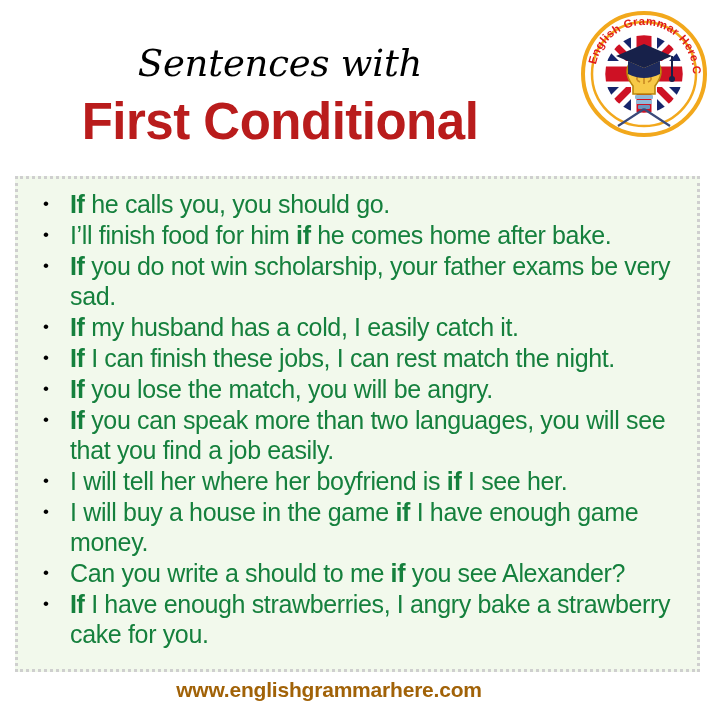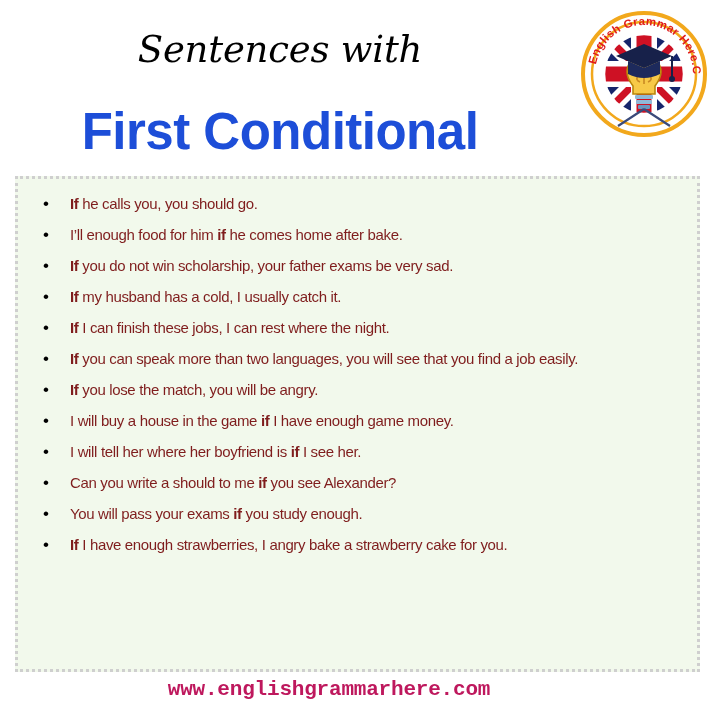--- a/index.html
+++ b/index.html
@@ -17,43 +17,43 @@
 
   
   .header {
     position: relative;
     height: 176px;
     width: 718px;
   }
   .title-block {
     position: absolute;
     left: 0;
-    top: 0;
+    top: 14px;
     width: 560px;
     text-align: center;
   }
   .title-script {
     font-family: "DejaVu Serif", "Liberation Serif", serif;
     font-style: italic;
     font-size: 37px;
     font-weight: 400;
     color: #000000;
     letter-spacing: -0.2px;
     margin-top: 30px;
     line-height: 1.1;
     white-space: nowrap;
   }
   .title-main {
     font-family: "Liberation Sans", sans-serif;
     font-size: 51px;
     font-weight: bold;
-    color: #1d4ed8;
+    color: #b91c1c;
     letter-spacing: -0.5px;
     line-height: 1.15;
-    margin-top: 32px;
+    margin-top: 8px;
     white-space: nowrap;
     text-align: center;
   }
 
   
   .logo-wrap {
     position: absolute;
     right: 8px;
     top: 8px;
     width: 132px;
@@ -76,23 +76,23 @@
   ul.sentence-list {
     list-style: none;
     margin: 0;
     padding: 0;
   }
   ul.sentence-list li {
     position: relative;
     padding-left: 48px;
     padding-right: 6px;
     font-family: "Liberation Sans", sans-serif;
-    font-size: 15px;
+    font-size: 25px;
     line-height: 30px;
-    color: #7f1d1d;
+    color: #15803d;
     margin: 0 0 1px 0;
     letter-spacing: -0.35px;
   }
   ul.sentence-list li::before {
     content: "\2022";
     position: absolute;
     left: 21px;
     top: 0;
     font-size: 17px;
     line-height: 30px;
@@ -100,24 +100,24 @@
   }
   ul.sentence-list li b { font-weight: bold; }
 
   
   .footer {
     position: absolute;
     left: 0;
     top: 678px;
     width: 658px;
     text-align: center;
-    font-family: Liberation Mono, monospace;
+    font-family: Liberation Sans, sans-serif;
     font-size: 21px;
     font-weight: bold;
-    color: #be185d;
+    color: #a16207;
     letter-spacing: -0.2px;
   }
 </style>
 </head>
 <body>
 
 <div class="header">
 
   <div class="title-block">
     <div class="title-script">Sentences with</div>
@@ -174,27 +174,26 @@
         <textPath href="#textArc" startOffset="6%">English Grammar Here.Com</textPath>
       </text>
     </svg>
   </div>
 
 </div>
 
 <div class="content-box">
   <ul class="sentence-list">
       <li><b>If</b><span> he calls you, you should go.</span></li>
-      <li><span>I’ll enough food for him </span><b>if</b><span> he comes home after bake.</span></li>
+      <li><span>I’ll finish food for him </span><b>if</b><span> he comes home after bake.</span></li>
       <li><b>If</b><span> you do not win scholarship, your father exams be very sad.</span></li>
-      <li><b>If</b><span> my husband has a cold, I usually catch it.</span></li>
-      <li><b>If</b><span> I can finish these jobs, I can rest where the night.</span></li>
+      <li><b>If</b><span> my husband has a cold, I easily catch it.</span></li>
+      <li><b>If</b><span> I can finish these jobs, I can rest match the night.</span></li>
+      <li><b>If</b><span> you lose the match, you will be angry.</span></li>
       <li><b>If</b><span> you can speak more than two languages, you will see that you find a job easily.</span></li>
-      <li><b>If</b><span> you lose the match, you will be angry.</span></li>
+      <li><span>I will tell her where her boyfriend is </span><b>if</b><span> I see her.</span></li>
       <li><span>I will buy a house in the game </span><b>if</b><span> I have enough game money.</span></li>
-      <li><span>I will tell her where her boyfriend is </span><b>if</b><span> I see her.</span></li>
       <li><span>Can you write a should to me </span><b>if</b><span> you see Alexander?</span></li>
-      <li><span>You will pass your exams </span><b>if</b><span> you study enough.</span></li>
       <li><b>If</b><span> I have enough strawberries, I angry bake a strawberry cake for you.</span></li>
     </ul>
 </div>
 
 <div class="footer">www.englishgrammarhere.com</div>
 
 </body></html>

